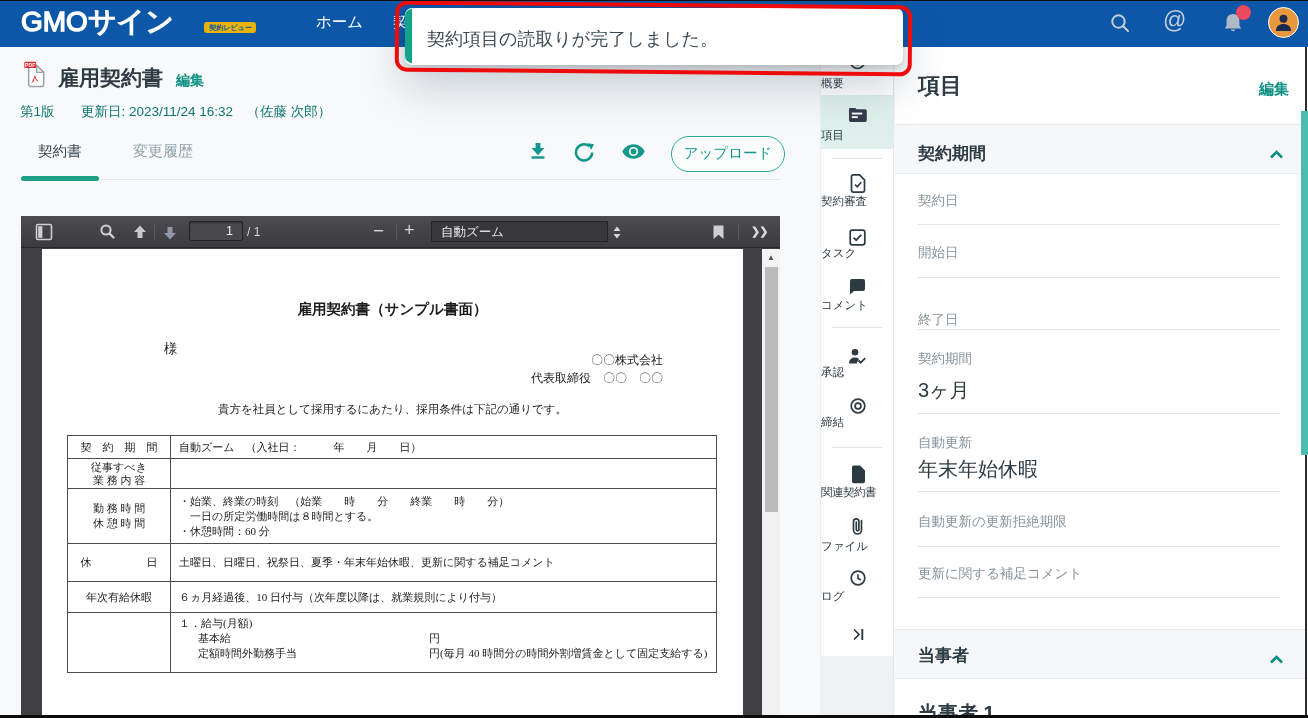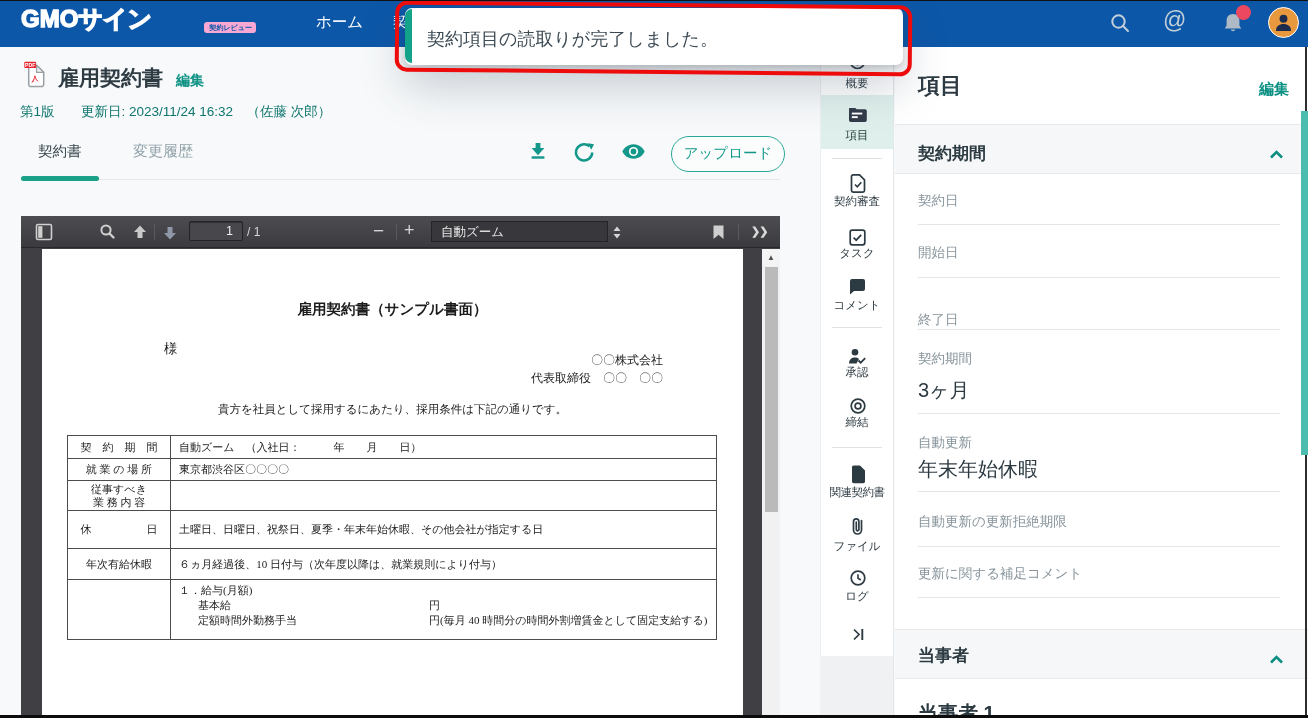--- a/index.html
+++ b/index.html
@@ -2,22 +2,22 @@
 <html lang="ja"><head>
 <meta charset="utf-8">
 <style>
 * { margin:0; padding:0; box-sizing:border-box; }
 html,body { width:1308px; height:718px; overflow:hidden; }
 body { font-family:"Liberation Sans",sans-serif; background:#f7f9fa; position:relative; color:#2e3b43; }
 .abs { position:absolute; }
 
 #topline { left:0; top:0; width:1308px; height:1px; background:#111; z-index:30; }
 #nav { left:0; top:1px; width:1308px; height:46px; background:#0d57a8; z-index:1; }
-#logo { left:21px; top:2px; color:#fff; font-size:24px; font-weight:bold; letter-spacing:0px; -webkit-text-stroke:1.4px #fff; }
-#badge { left:204px; top:21px; width:52px; height:11px; background:#f9a8d4; border-radius:3px; color:#0d57a8; font-size:8.8px; font-weight:bold; text-align:center; line-height:11px; }
+#logo { left:21px; top:2px; color:#fff; font-size:28px; font-weight:normal; letter-spacing:0px; -webkit-text-stroke:1.4px #fff; }
+#badge { left:204px; top:21px; width:52px; height:11px; background:#eab308; border-radius:3px; color:#0d57a8; font-size:8.8px; font-weight:bold; text-align:center; line-height:11px; }
 .navitem { top:11px; color:#fff; font-size:15.5px; }
 
 #toast { left:405px; top:8px; width:498px; height:57px; background:#fff; border-radius:7px; box-shadow:0 3px 6px rgba(0,0,0,.14), 0 20px 45px rgba(60,80,100,.28); z-index:10; }
 #toastbar { left:0; top:1px; width:7px; height:54px; background:#13a28a; border-radius:7px 0 0 7px; }
 #toasttext { left:22px; top:19px; font-size:18px; color:#3c4a54; }
 #redrect { left:395px; top:3px; width:517px; height:71px; border:4.5px solid #ee0b0b; border-radius:12px; z-index:11; transform:rotate(0.55deg); }
 
 #docicon { left:24px; top:61px; }
 #doctitle { left:58px; top:64px; font-size:21px; font-weight:bold; color:#2e3b43; }
 #docedit { left:176px; top:72px; font-size:14px; font-weight:bold; color:#0c9183; }
@@ -42,21 +42,21 @@
 .tsep { top:8px; width:1px; height:16px; background:#5a5a5e; }
 
 #doc { position:absolute; left:21px; top:33px; width:701px; height:469px; font-family:"Liberation Serif",serif; color:#1c1c1c; overflow:hidden; }
 #doc .t { position:absolute; white-space:pre; font-size:11px; }
 #ctable { position:absolute; left:25px; top:186px; width:650px; border-collapse:collapse; }
 #ctable td { border:1px solid #4c4c4c; font-size:11px; padding:0 8px; vertical-align:middle; }
 #ctable td.lbl { width:103px; text-align:center; padding:0 6px; }
 
 #sbar { left:820px; top:47px; width:74px; height:609px; background:#fff; border-left:1px solid #eceeef; border-right:1px solid #e4e7e9; z-index:2;}
 #sbarbottom { left:820px; top:656px; width:74px; height:62px; background:#eff1f2; border-right:1px solid #e4e7e9; }
-.sit { position:absolute; left:0; width:72px; text-align:center; color:#2c3a42; font-size:11.5px; }
+.sit { position:absolute; left:0; width:72px; color:#2c3a42; font-size:11.5px; }
 .sdiv { position:absolute; left:11px; width:50px; height:1px; background:#dfe3e5; }
 .sactive { position:absolute; left:0px; top:48px; width:72px; height:54px; background:#dff0ec; }
 
 #panel { left:895px; top:47px; width:413px; height:671px; background:#fff; z-index:1; }
 #ptitle { left:23px; top:24px; font-size:22px; font-weight:bold; color:#2e3b43; }
 #pedit { left:364px; top:33px; font-size:15px; font-weight:bold; color:#0c9183; }
 .pdiv { position:absolute; left:0; width:413px; height:1px; background:#e7e9ea; }
 .fdiv { position:absolute; left:23px; width:362px; height:1px; background:#e3e6e7; }
 .sechead { position:absolute; left:0; width:413px; height:49px; background:#f5f7f8; }
 .sechead .st { position:absolute; left:23px; top:17px; font-size:17px; font-weight:bold; color:#2c3a42; }
@@ -168,31 +168,31 @@
     <div class="t" style="left:0;width:701px;top:51px;text-align:center;font-size:14.5px;font-weight:bold;">雇用契約書（サンプル書面）</div>
     <div class="t" style="left:122px;top:91px;font-size:13.5px;">様</div>
     <div class="t" style="left:0;width:701px;top:153px;text-align:center;font-size:11.5px;">貴方を社員として採用するにあたり、採用条件は下記の通りです。</div>
     <div class="t" style="right:80px;top:102px;text-align:right;line-height:18px;font-size:12px;">〇〇株式会社<br>代表取締役　〇〇　〇〇</div>
     <table id="ctable">
       <tbody>
           <tr style="height:23px">
             <td class="lbl">契　約　期　間</td>
             <td>自動ズーム　（入社日：　　　年　　月　　日）</td>
           </tr>
-      <tr style="height:22px">
-            <td class="lbl">就 業 の 場 所</td>
-            <td>東京都渋谷区〇〇〇〇</td>
-          </tr>
       <tr style="height:30px">
             <td class="lbl" style="line-height:13px">従事すべき<br>業 務 内 容</td>
             <td></td>
           </tr>
+      <tr style="height:55px">
+            <td class="lbl" style="line-height:15px">勤 務 時 間<br>休 憩 時 間</td>
+            <td style="line-height:15px">・始業、終業の時刻　（始業　　時　　分　　終業　　時　　分）<br>　一日の所定労働時間は８時間とする。<br>・休憩時間：60 分</td>
+          </tr>
       <tr style="height:38px">
             <td class="lbl">休　　　　　日</td>
-            <td>土曜日、日曜日、祝祭日、夏季・年末年始休暇、その他会社が指定する日</td>
+            <td>土曜日、日曜日、祝祭日、夏季・年末年始休暇、更新に関する補足コメント</td>
           </tr>
       <tr style="height:31px">
             <td class="lbl">年次有給休暇</td>
             <td>６ヵ月経過後、10 日付与（次年度以降は、就業規則により付与）</td>
           </tr>
       <tr style="height:60px">
             <td class="lbl"></td>
             <td style="vertical-align:top;padding-top:3px;line-height:15px">１．給与(月額)<div style="padding-left:19px"><span style="display:inline-block;width:231px;">基本給</span>円</div><div style="padding-left:19px"><span style="display:inline-block;width:231px;font-family:Liberation Mono, monospace;">定額時間外勤務手当</span>円(毎月 40 時間分の時間外割増賃金として固定支給する)</div></td>
           </tr>
     </tbody>

